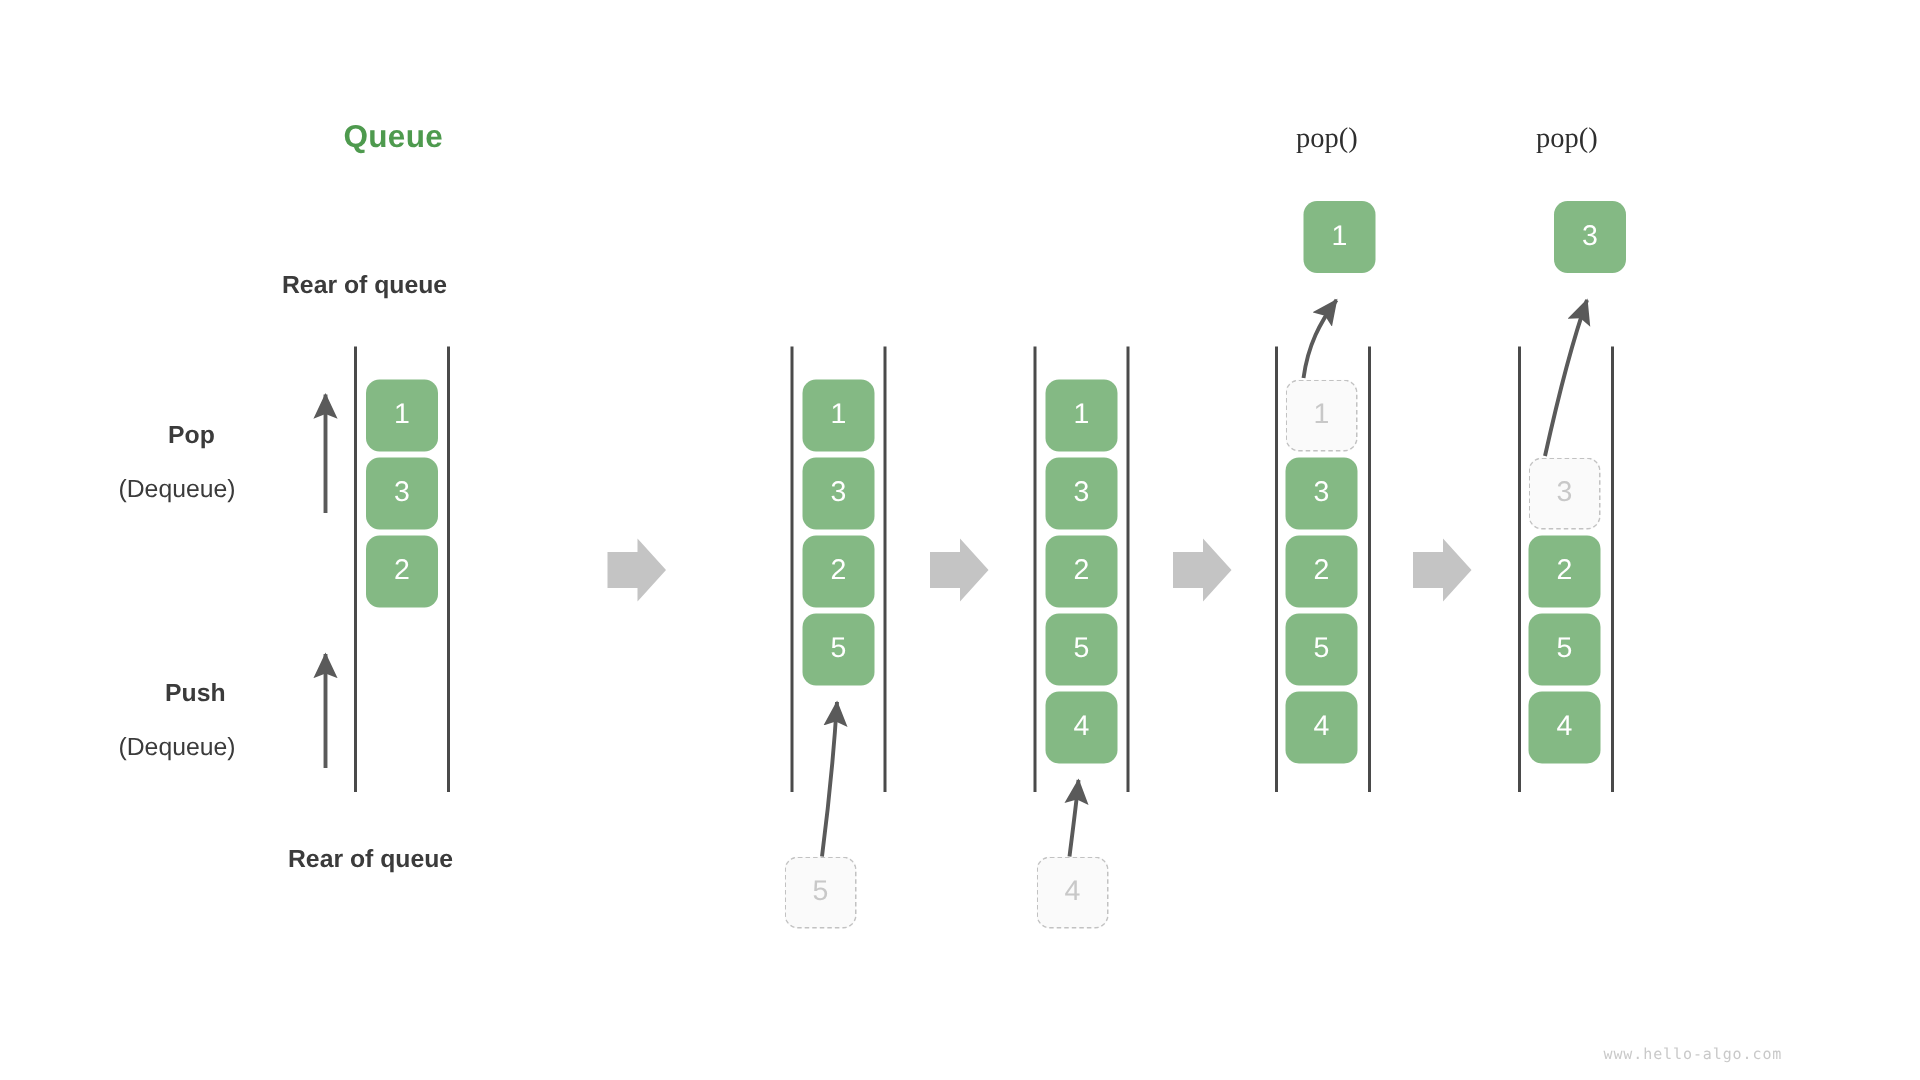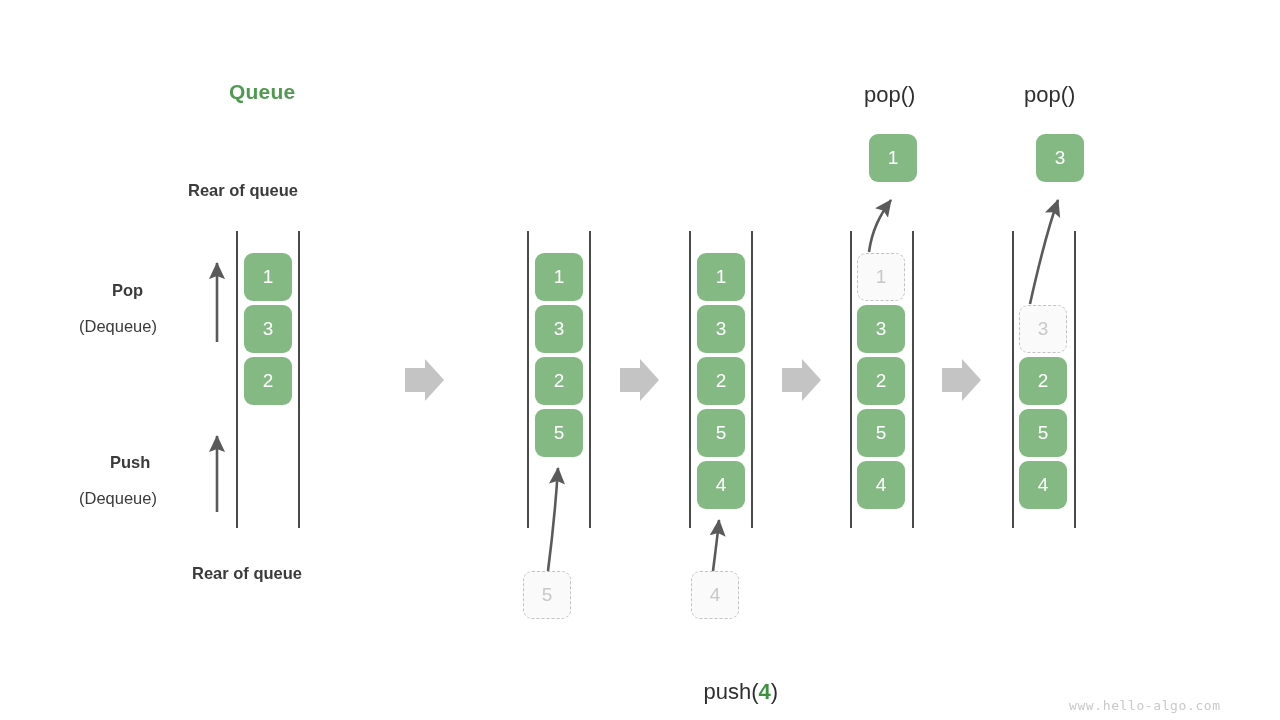--- a/index.html
+++ b/index.html
@@ -16,27 +16,27 @@
   .title-queue{
     font-size:21px;font-weight:bold;color:#4e9a4e;letter-spacing:.2px;
   }
   .lbl-bold{
     font-size:16.5px;font-weight:bold;color:#3b3b3b;
   }
   .lbl-reg{
     font-size:16.5px;font-weight:normal;color:#3b3b3b;text-align:right;
   }
   .mono{
-    font-family:Liberation Sans, sans-serif;
-    font-size:22px;color:#2f2f2f;letter-spacing:0px;
+    font-family:Liberation Serif, serif;
+    font-size:19px;color:#2f2f2f;letter-spacing:0px;
   }
   .mono .num{color:#3f9142;font-weight:bold;}
   .watermark{
     font-family:"DejaVu Sans Mono","Liberation Mono",monospace;
-    font-size:13px;color:#c9c9c9;letter-spacing:.6px;
+    font-size:10px;color:#c9c9c9;letter-spacing:.6px;
   }
 
   
   .rail{position:absolute;width:1.6px;background:#4a4a4a;}
 
   
   .cell{
     position:absolute;
     width:48px;height:48px;
     border-radius:9px;
@@ -68,23 +68,20 @@
   <div class="txt lbl-reg" style="left:79px;top:297px;">(Dequeue)</div>
 
   <div class="txt lbl-bold" style="left:110px;top:433px;">Push</div>
   <div class="txt lbl-reg" style="left:79px;top:469px;">(Dequeue)</div>
 
   <div class="txt lbl-bold" style="left:192px;top:544px;">Rear of queue</div>
 
   <div class="txt mono" style="left:864px;top:62px;">pop()</div>
   <div class="txt mono" style="left:1024px;top:62px;">pop()</div>
 
-  <div class="txt mono" style="left:679px;top:633px;">
-    <span>push(</span><span class="num">4</span><span>)</span>
-  </div>
 
   <div>
     <div class="rail" style="left:236px;top:211px;height:297px;"></div>
     <div class="rail" style="left:298px;top:211px;height:297px;"></div>
     <div class="cell" style="left:244px;top:233px;">1</div>
     <div class="cell" style="left:244px;top:285px;">3</div>
     <div class="cell" style="left:244px;top:337px;">2</div>
   </div>
 
   <div>

